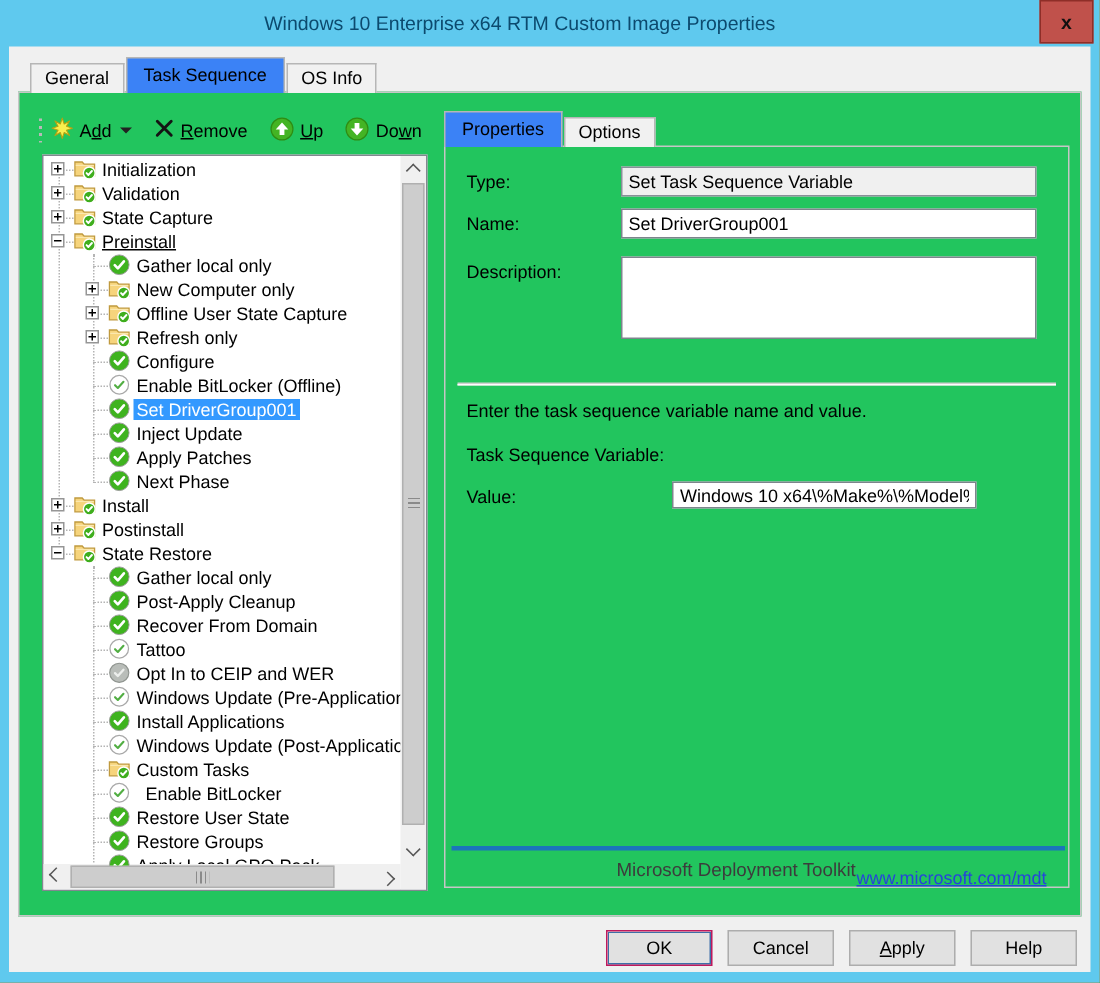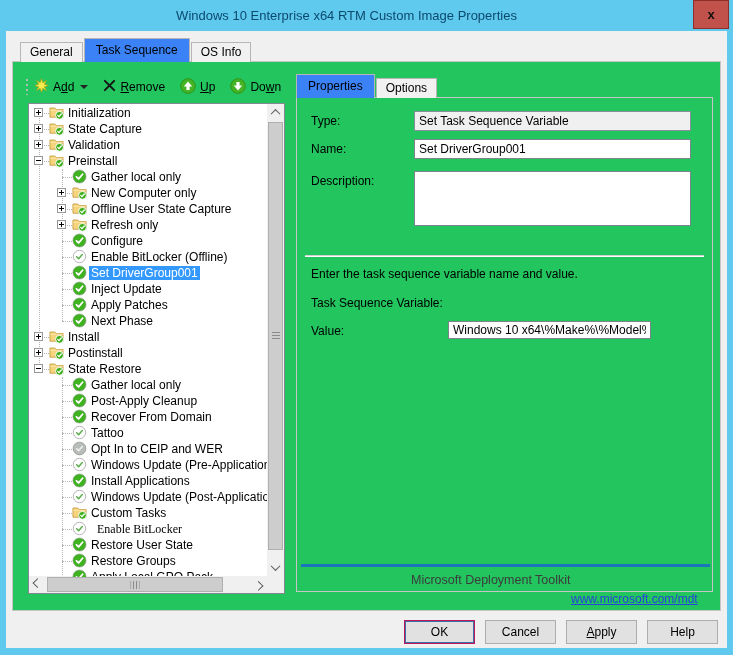--- a/index.html
+++ b/index.html
@@ -151,47 +151,47 @@
           <span class="stub" style="left: 10px; width: 10px;"></span>
           <span class="ebox plus" style="left: 5px;"></span>
           <span class="ticon" style="left: 20px;">
             <svg width="15" height="15" viewBox="0 0 16 16">
               <path d="M1 3.2 L6.2 3.2 L7.6 4.8 L15 4.8 L15 13 L1 13 Z" fill="#f6d47c" stroke="#c09a3e" stroke-width="0.9"></path>
               <path d="M1.6 5.6 L14.4 5.6" stroke="#fbe8ae" stroke-width="1"></path>
               <circle cx="11.2" cy="11" r="4.2" fill="#3fae1d" stroke="#ffffff" stroke-width="1"></circle>
               <path d="M9.3 11.1 L10.6 12.4 L13.1 9.6" stroke="#ffffff" stroke-width="1.4" fill="none" stroke-linecap="round" stroke-linejoin="round"></path>
             </svg>
           </span>
+          <span class="tlabel" style="left: 37px;">Validation</span>
+        </div>
+        <div class="trow">
+          <span class="stub" style="left: 10px; width: 10px;"></span>
+          <span class="ebox plus" style="left: 5px;"></span>
+          <span class="ticon" style="left: 20px;">
+            <svg width="15" height="15" viewBox="0 0 16 16">
+              <path d="M1 3.2 L6.2 3.2 L7.6 4.8 L15 4.8 L15 13 L1 13 Z" fill="#f6d47c" stroke="#c09a3e" stroke-width="0.9"></path>
+              <path d="M1.6 5.6 L14.4 5.6" stroke="#fbe8ae" stroke-width="1"></path>
+              <circle cx="11.2" cy="11" r="4.2" fill="#3fae1d" stroke="#ffffff" stroke-width="1"></circle>
+              <path d="M9.3 11.1 L10.6 12.4 L13.1 9.6" stroke="#ffffff" stroke-width="1.4" fill="none" stroke-linecap="round" stroke-linejoin="round"></path>
+            </svg>
+          </span>
           <span class="tlabel" style="left: 37px;">State Capture</span>
         </div>
         <div class="trow">
           <span class="stub" style="left: 10px; width: 10px;"></span>
-          <span class="ebox plus" style="left: 5px;"></span>
-          <span class="ticon" style="left: 20px;">
-            <svg width="15" height="15" viewBox="0 0 16 16">
-              <path d="M1 3.2 L6.2 3.2 L7.6 4.8 L15 4.8 L15 13 L1 13 Z" fill="#f6d47c" stroke="#c09a3e" stroke-width="0.9"></path>
-              <path d="M1.6 5.6 L14.4 5.6" stroke="#fbe8ae" stroke-width="1"></path>
-              <circle cx="11.2" cy="11" r="4.2" fill="#3fae1d" stroke="#ffffff" stroke-width="1"></circle>
-              <path d="M9.3 11.1 L10.6 12.4 L13.1 9.6" stroke="#ffffff" stroke-width="1.4" fill="none" stroke-linecap="round" stroke-linejoin="round"></path>
-            </svg>
-          </span>
-          <span class="tlabel" style="left: 37px;">Validation</span>
-        </div>
-        <div class="trow">
-          <span class="stub" style="left: 10px; width: 10px;"></span>
           <span class="ebox minus" style="left: 5px;"></span>
           <span class="ticon" style="left: 20px;">
             <svg width="15" height="15" viewBox="0 0 16 16">
               <path d="M1 3.2 L6.2 3.2 L7.6 4.8 L15 4.8 L15 13 L1 13 Z" fill="#f6d47c" stroke="#c09a3e" stroke-width="0.9"></path>
               <path d="M1.6 5.6 L14.4 5.6" stroke="#fbe8ae" stroke-width="1"></path>
               <circle cx="11.2" cy="11" r="4.2" fill="#3fae1d" stroke="#ffffff" stroke-width="1"></circle>
               <path d="M9.3 11.1 L10.6 12.4 L13.1 9.6" stroke="#ffffff" stroke-width="1.4" fill="none" stroke-linecap="round" stroke-linejoin="round"></path>
             </svg>
           </span>
-          <span class="tlabel" style="left: 37px;">Preinstall</span>
+          <span class="tlabel" style="left: 37px; text-decoration: underline;">Preinstall</span>
         </div>
         <div class="trow">
           <span class="stub" style="left: 33px; width: 10px;"></span>
           <span class="ticon" style="left: 43px;">
             <svg width="15" height="15" viewBox="0 0 16 16">
               <circle cx="8" cy="8" r="7" fill="#3fb31f" stroke="#9d9d9d" stroke-width="0.7"></circle>
               <path d="M4.8 8.3 L7 10.6 L11.3 5.6" stroke="#ffffff" stroke-width="1.9" fill="none" stroke-linecap="round" stroke-linejoin="round"></path>
             </svg>
           </span>
           <span class="tlabel" style="left: 60px;">Gather local only</span>
@@ -427,21 +427,21 @@
           <span class="tlabel" style="left: 60px;">Custom Tasks</span>
         </div>
         <div class="trow">
           <span class="stub" style="left: 33px; width: 10px;"></span>
           <span class="ticon" style="left: 43px;">
             <svg width="15" height="15" viewBox="0 0 16 16">
               <circle cx="8" cy="8" r="6.6" fill="#ffffff" stroke="#a9a9a9" stroke-width="0.9"></circle>
               <path d="M5 8.3 L7 10.3 L11 5.9" stroke="#52ae43" stroke-width="1.5" fill="none" stroke-linecap="round" stroke-linejoin="round"></path>
             </svg>
           </span>
-          <span class="tlabel" style="left: 66px; font-family: Liberation Serif, serif;">Enable BitLocker</span>
+          <span class="tlabel" style="left: 66px;">Enable BitLocker</span>
         </div>
         <div class="trow">
           <span class="stub" style="left: 33px; width: 10px;"></span>
           <span class="ticon" style="left: 43px;">
             <svg width="15" height="15" viewBox="0 0 16 16">
               <circle cx="8" cy="8" r="7" fill="#3fb31f" stroke="#9d9d9d" stroke-width="0.7"></circle>
               <path d="M4.8 8.3 L7 10.6 L11.3 5.6" stroke="#ffffff" stroke-width="1.9" fill="none" stroke-linecap="round" stroke-linejoin="round"></path>
             </svg>
           </span>
           <span class="tlabel" style="left: 60px;">Restore User State</span>
@@ -504,21 +504,21 @@
     <div class="sep" style="left:8px;top:157px;width:399px;"></div>
     <div class="lbl" style="left:14px;top:169px;">Enter the task sequence variable name and value.</div>
 
     <span class="lbl" style="left:14px;top:198px;">Task Sequence Variable:</span>
 
     <span class="lbl" style="left:14px;top:226px;">Value:</span>
     <input class="tbox" style="left: 151px; top: 223px; width: 203px; height: 18px;" value="Windows 10 x64\%Make%\%Model%">
 
     <div class="mdtline" style="left:4px;top:466px;width:409px;"></div>
     <span class="brand" style="left:114px;top:475px;">Microsoft Deployment Toolkit</span>
-    <a class="mdtlink" style="left:274px;top:494px;">www.microsoft.com/mdt</a>
+    <a class="mdtlink" style="left:274px;top:480px;">www.microsoft.com/mdt</a>
   </div>
 
   <div class="btnrow">
       <div class="btn default">OK</div>
       <div class="btn">Cancel</div>
       <div class="btn"><u>A</u>pply</div>
       <div class="btn">Help</div>
     </div>
 </div>
 

